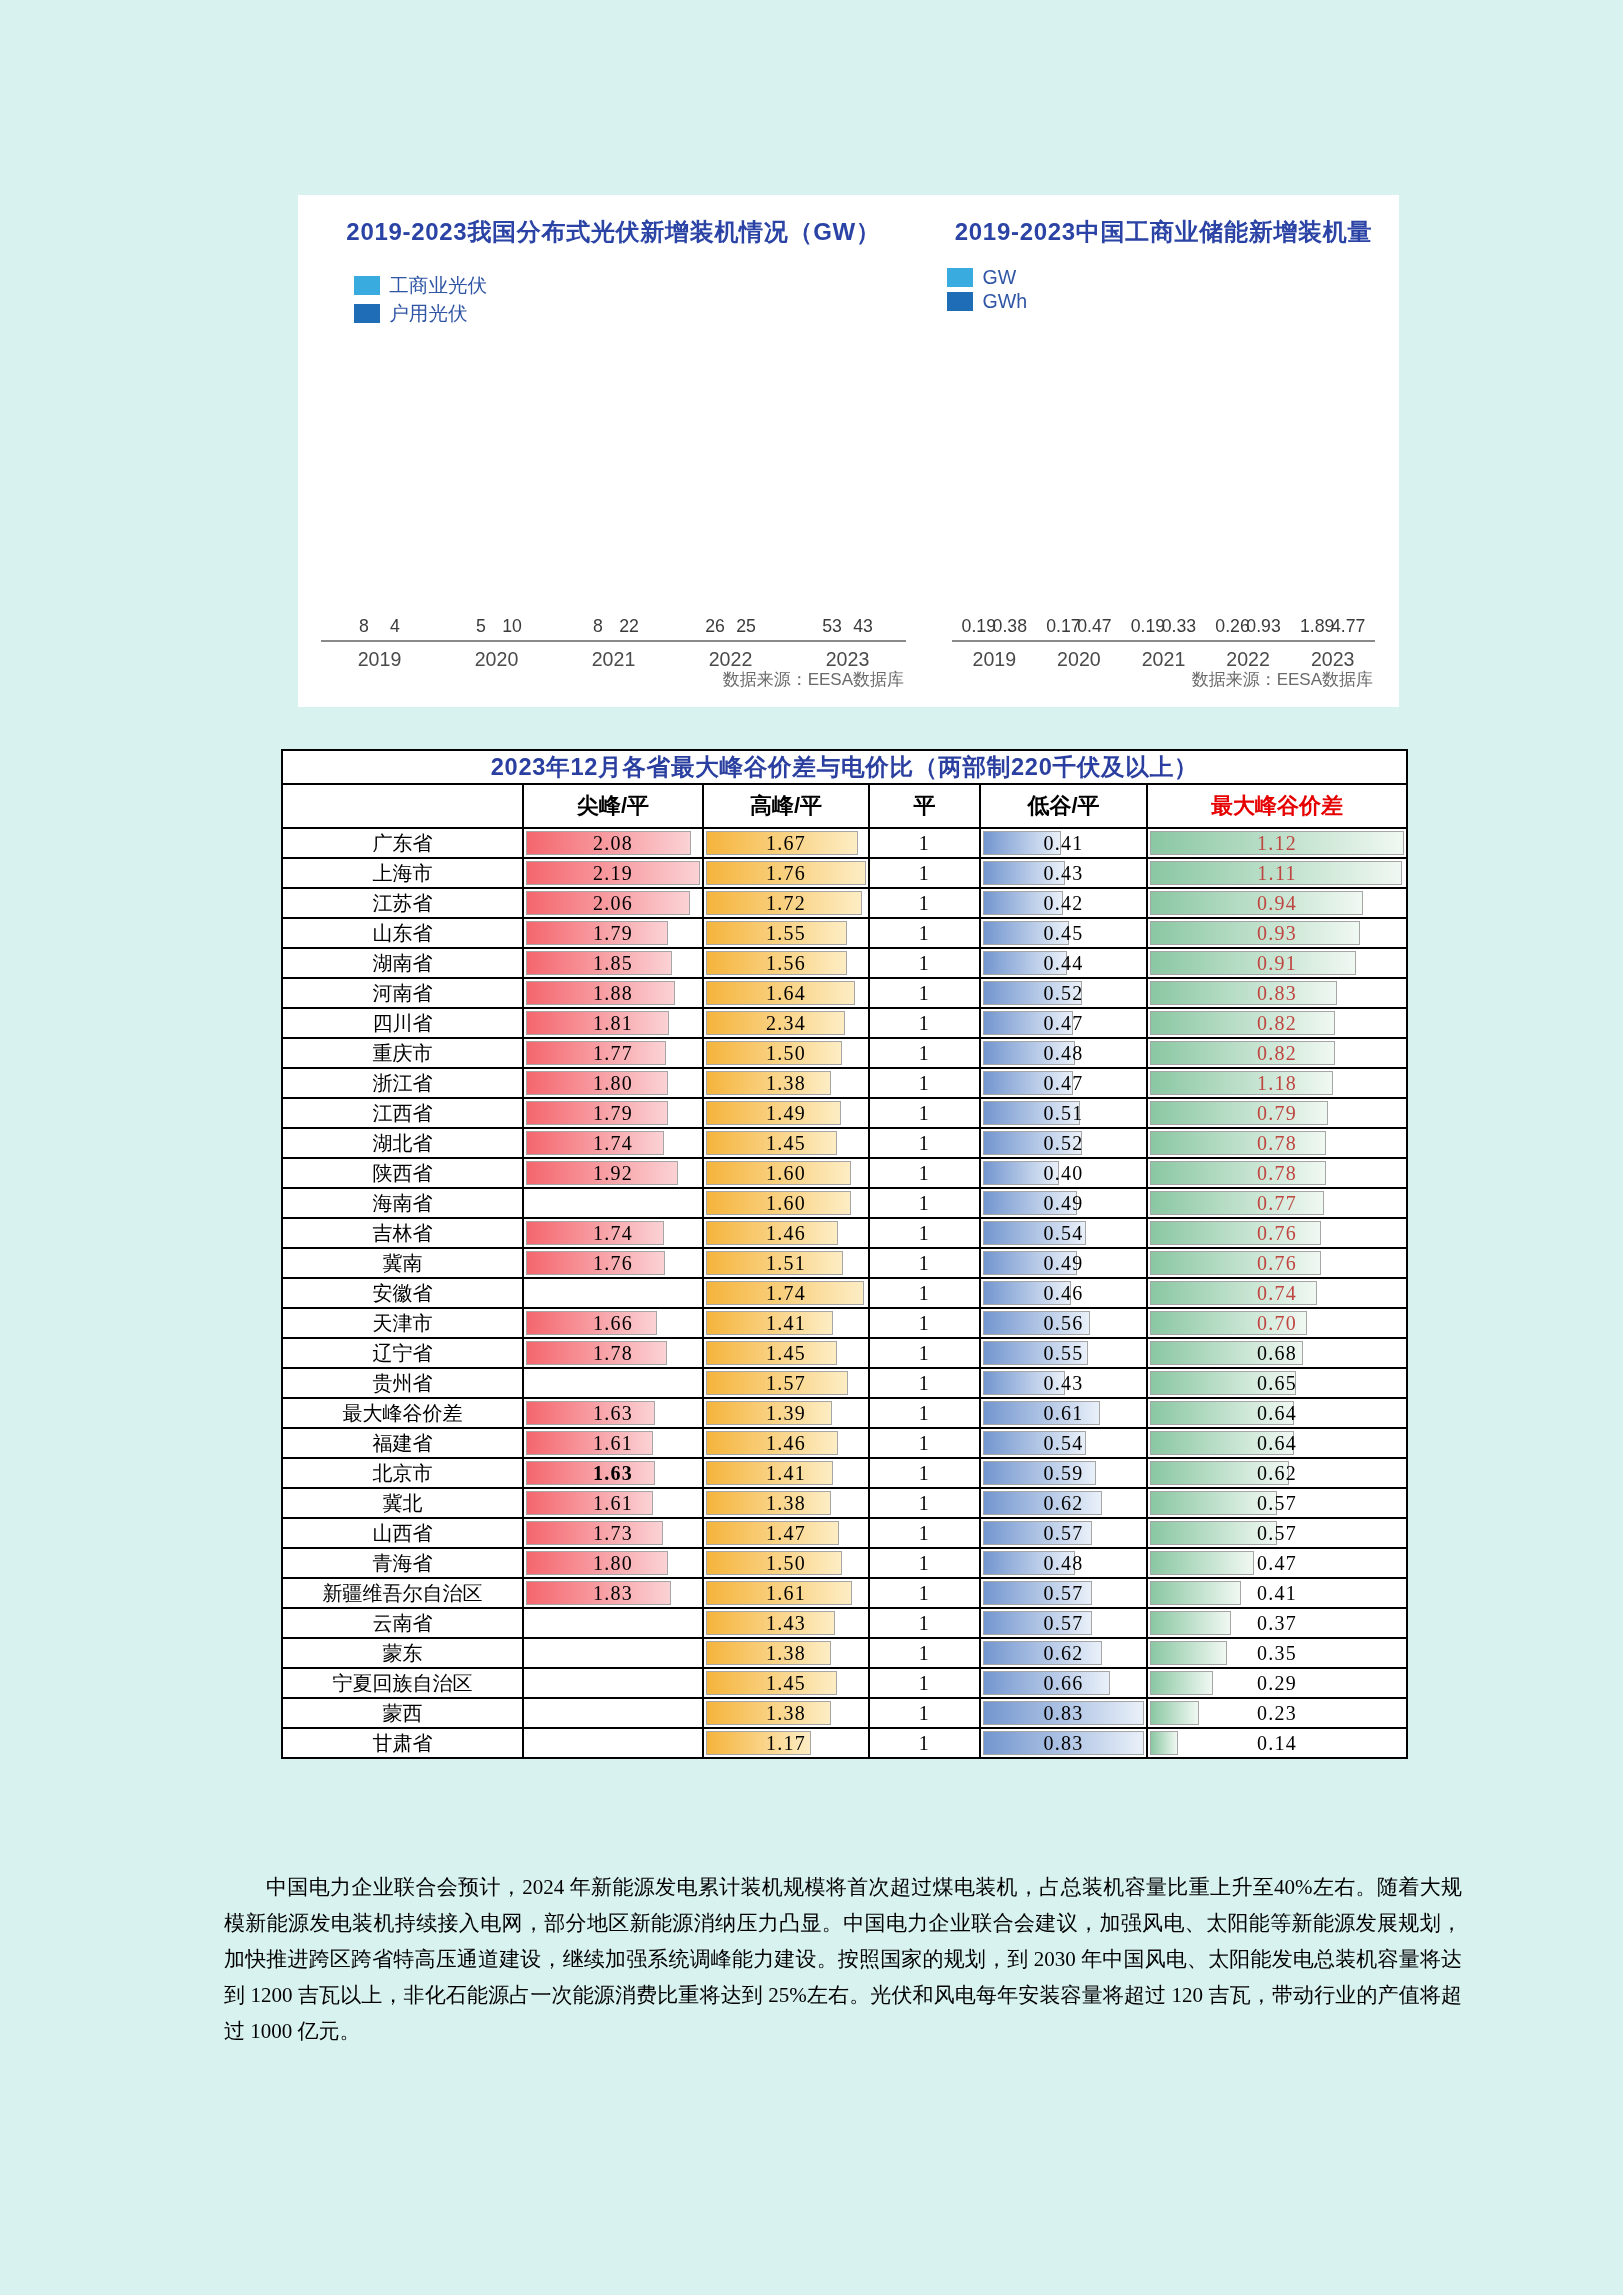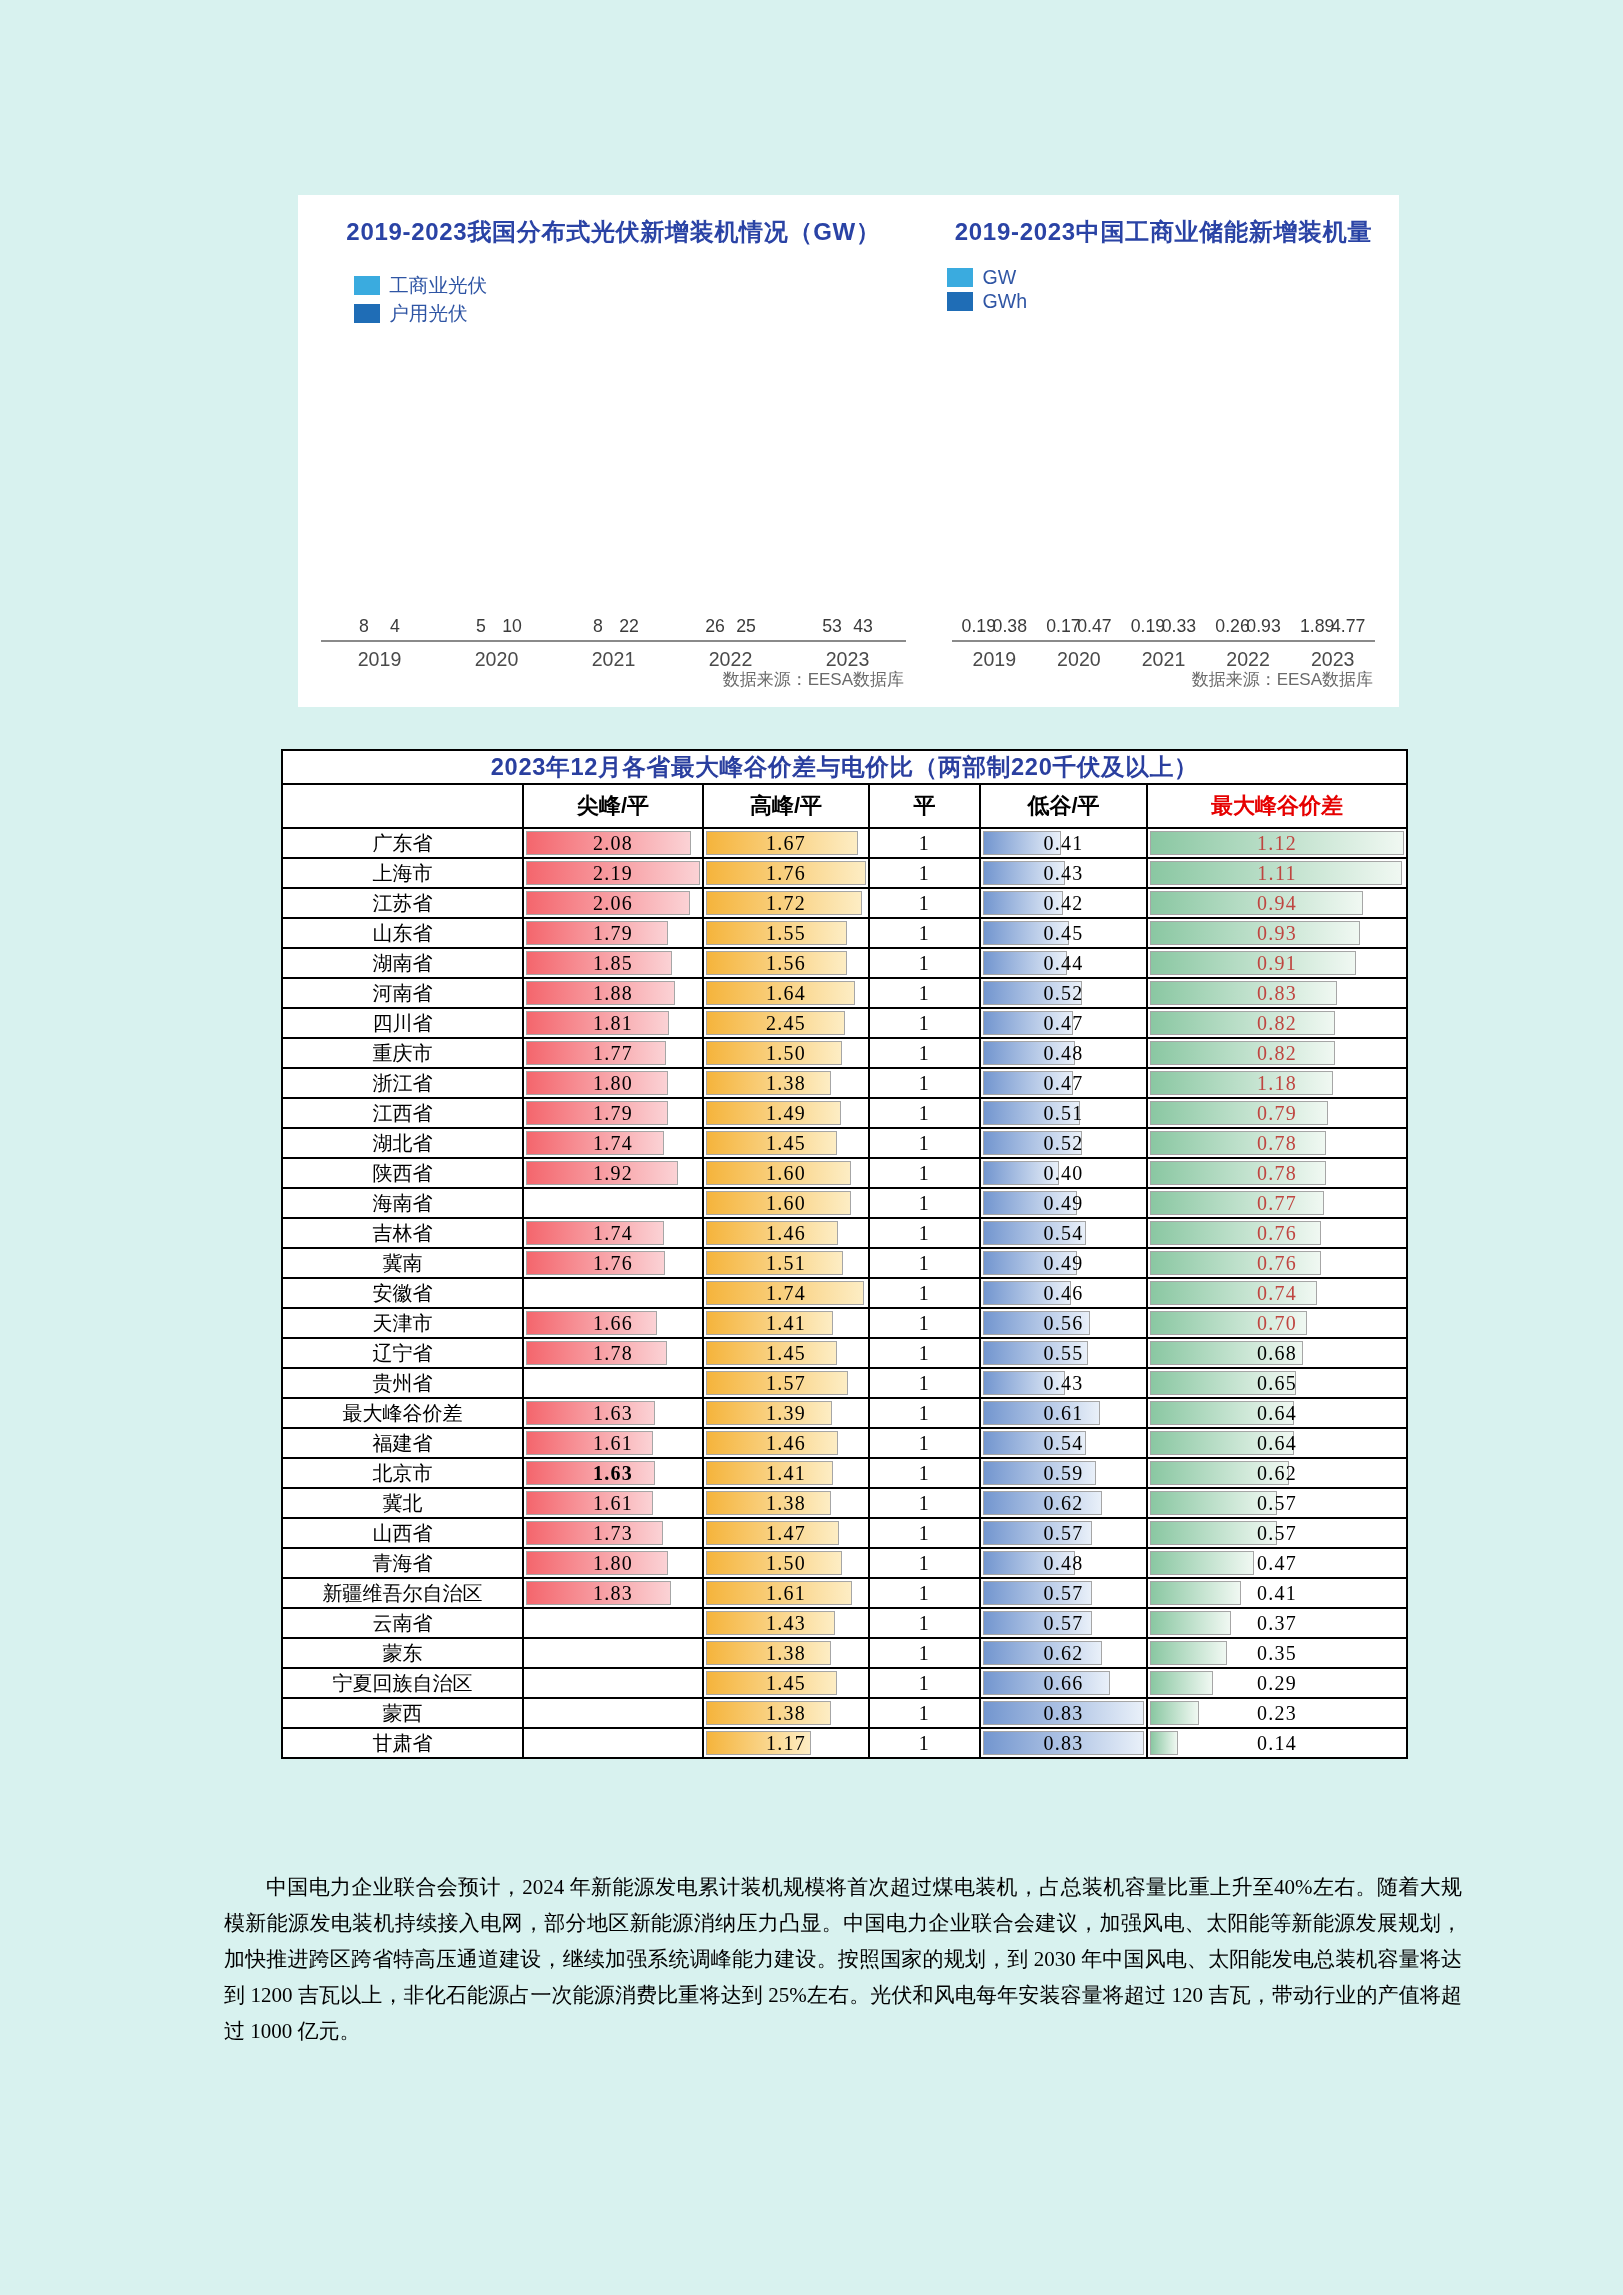--- a/index.html
+++ b/index.html
@@ -263,21 +263,21 @@
           <td class="prov">河南省</td>
           <td class="bar-cell"><div class="dbar red" style="width: calc(85.8447% - 3.9px);"></div><span class="cellval">1.88</span></td>
           <td class="bar-cell"><div class="dbar orange" style="width: calc(93.1818% - 3.9px);"></div><span class="cellval">1.64</span></td>
           <td><span class="cellval">1</span></td>
           <td class="bar-cell"><div class="dbar blue" style="width: calc(62.6506% - 3.9px);"></div><span class="cellval">0.52</span></td>
           <td class="bar-cell"><div class="dbar green" style="width: calc(74.1071% - 3.9px);"></div><span class="cellval redtext">0.83</span></td>
         </tr>
         <tr>
           <td class="prov">四川省</td>
           <td class="bar-cell"><div class="dbar red" style="width: calc(82.6484% - 3.9px);"></div><span class="cellval">1.81</span></td>
-          <td class="bar-cell"><div class="dbar orange" style="width: calc(86.9318% - 3.9px);"></div><span class="cellval">2.45</span></td>
+          <td class="bar-cell"><div class="dbar orange" style="width: calc(86.9318% - 3.9px);"></div><span class="cellval">2.34</span></td>
           <td><span class="cellval">1</span></td>
           <td class="bar-cell"><div class="dbar blue" style="width: calc(56.6265% - 3.9px);"></div><span class="cellval">0.47</span></td>
           <td class="bar-cell"><div class="dbar green" style="width: calc(73.2143% - 3.9px);"></div><span class="cellval redtext">0.82</span></td>
         </tr>
         <tr>
           <td class="prov">重庆市</td>
           <td class="bar-cell"><div class="dbar red" style="width: calc(80.8219% - 3.9px);"></div><span class="cellval">1.77</span></td>
           <td class="bar-cell"><div class="dbar orange" style="width: calc(85.2273% - 3.9px);"></div><span class="cellval">1.50</span></td>
           <td><span class="cellval">1</span></td>
           <td class="bar-cell"><div class="dbar blue" style="width: calc(57.8313% - 3.9px);"></div><span class="cellval">0.48</span></td>

